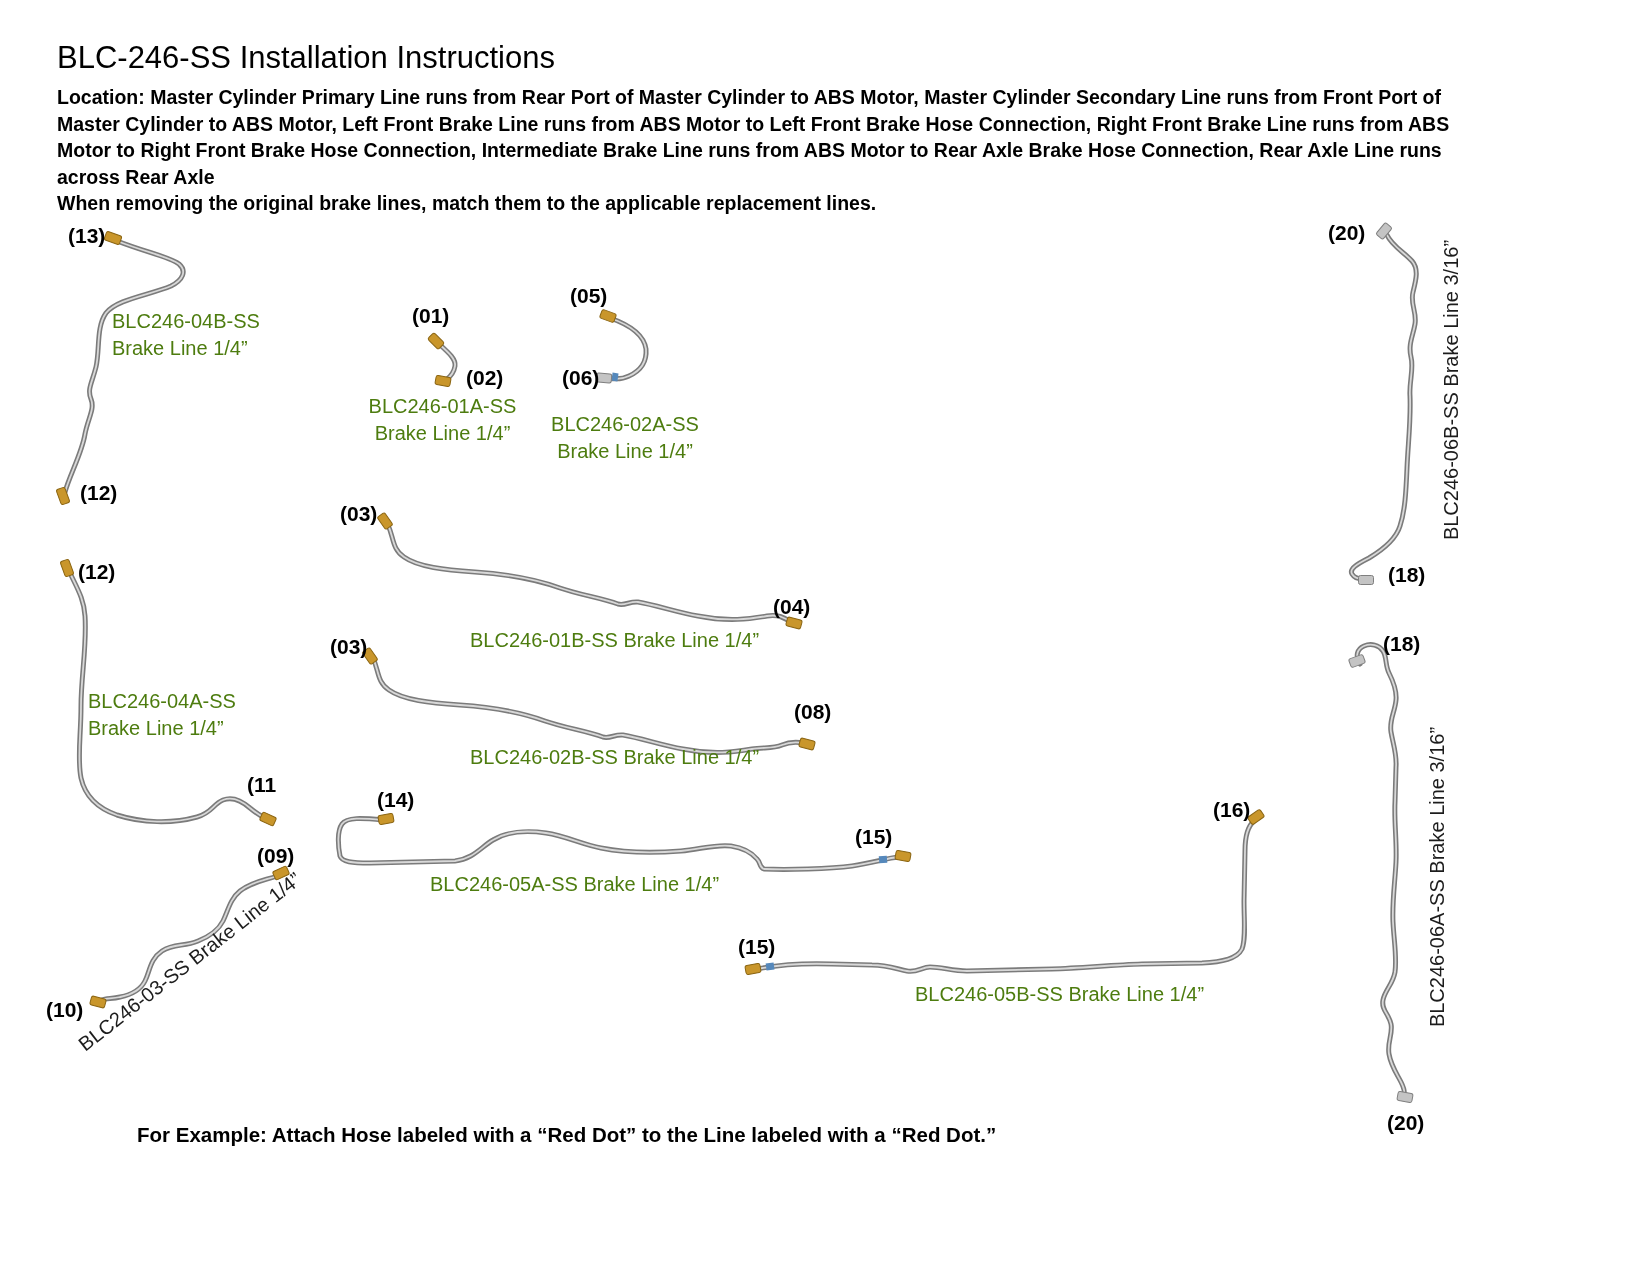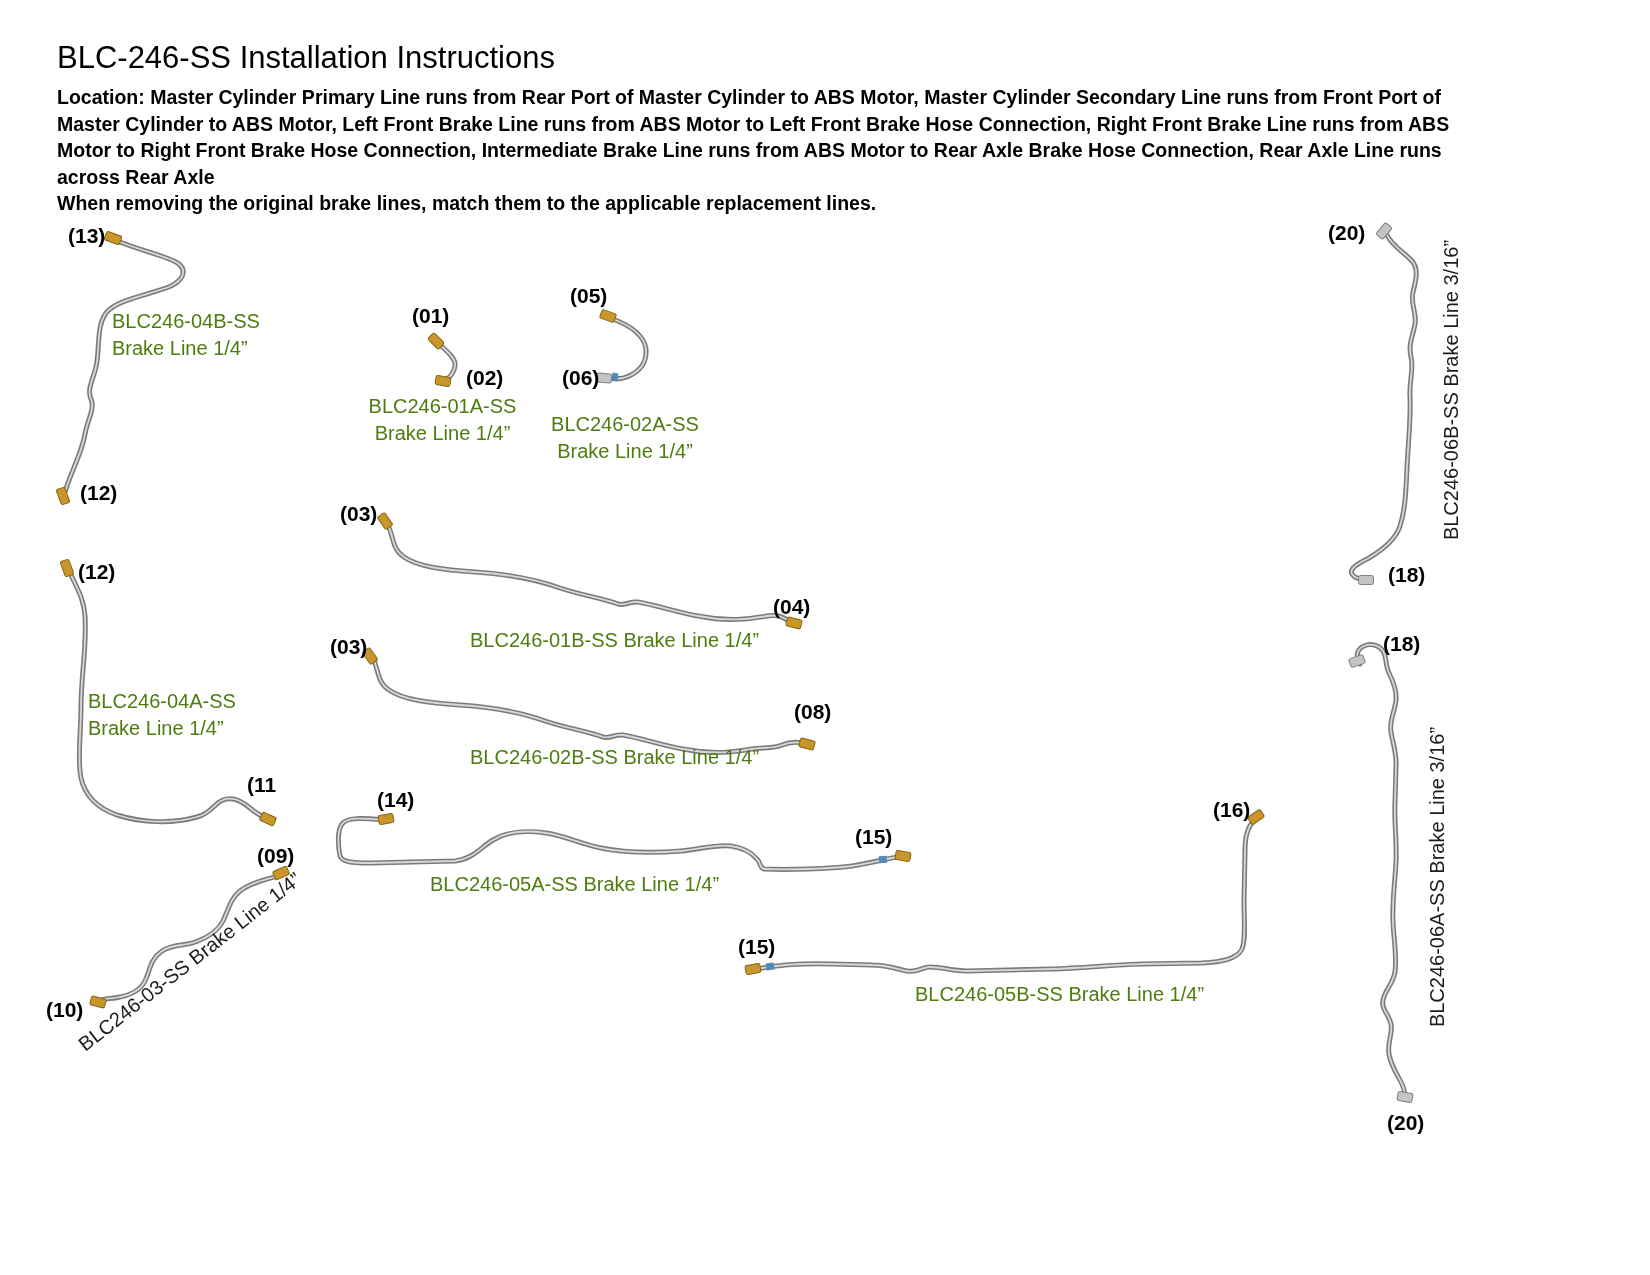--- a/index.html
+++ b/index.html
@@ -204,13 +204,14 @@
 </div>
 <div class="abs plabel" style="left:470px;top:627px;">BLC246-01B-SS Brake Line 1/4”</div>
 <div class="abs plabel" style="left:470px;top:744px;">BLC246-02B-SS Brake Line 1/4”</div>
 <div class="abs plabel" style="left:430px;top:871px;">BLC246-05A-SS Brake Line 1/4”</div>
 <div class="abs plabel" style="left:915px;top:981px;">BLC246-05B-SS Brake Line 1/4”</div>
 <div class="abs dlabel" style="left:190px;top:962px;">BLC246-03-SS Brake Line 1/4”</div>
 <div class="abs vlabel" style="left:1451px;top:390px;">BLC246-06B-SS Brake Line 3/16”</div>
 <div class="abs vlabel" style="left:1437px;top:877px;">BLC246-06A-SS Brake Line 3/16”</div>
 
 <div class="abs footer-note" style="left:137px;top:1121px;">
+  <div>For Example: Attach Hose labeled with a “Red Dot” to the Line labeled with a “Red Dot.”</div>
 </div>
 
 </body></html>

